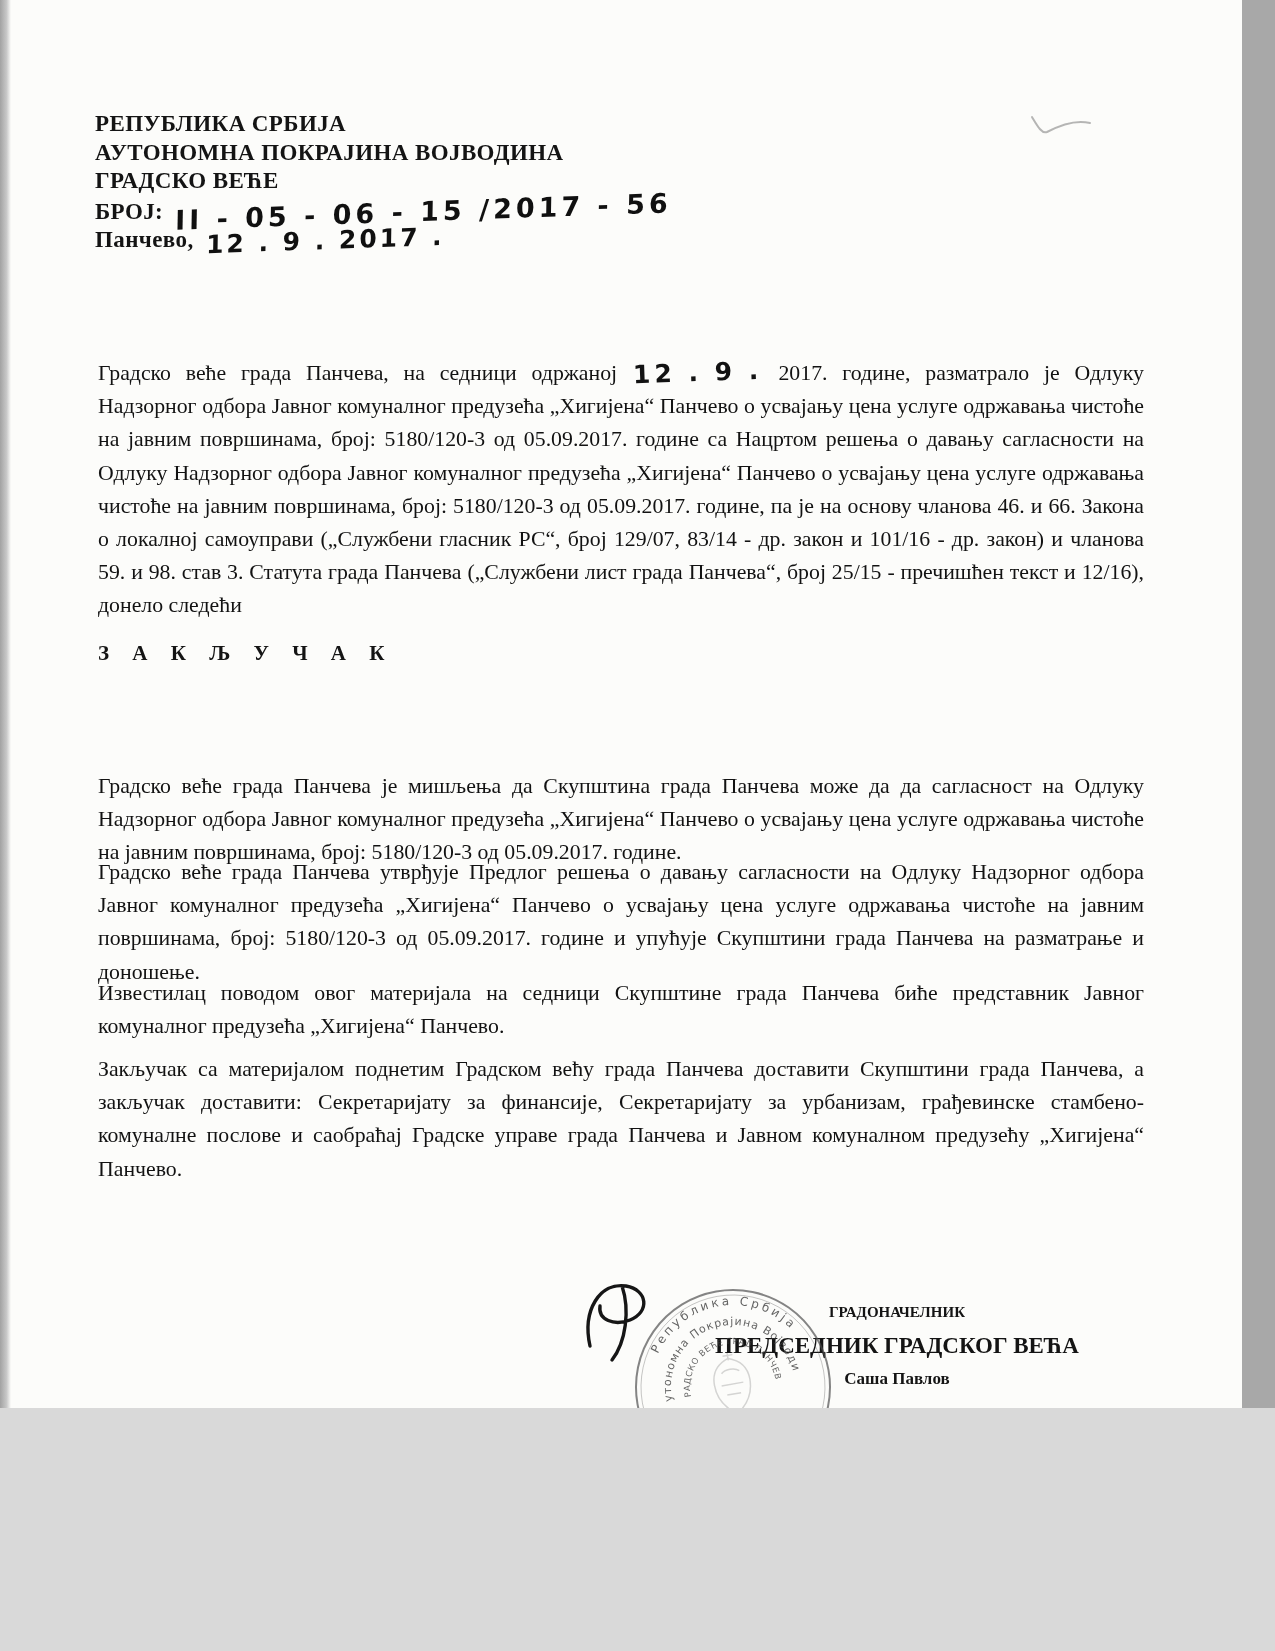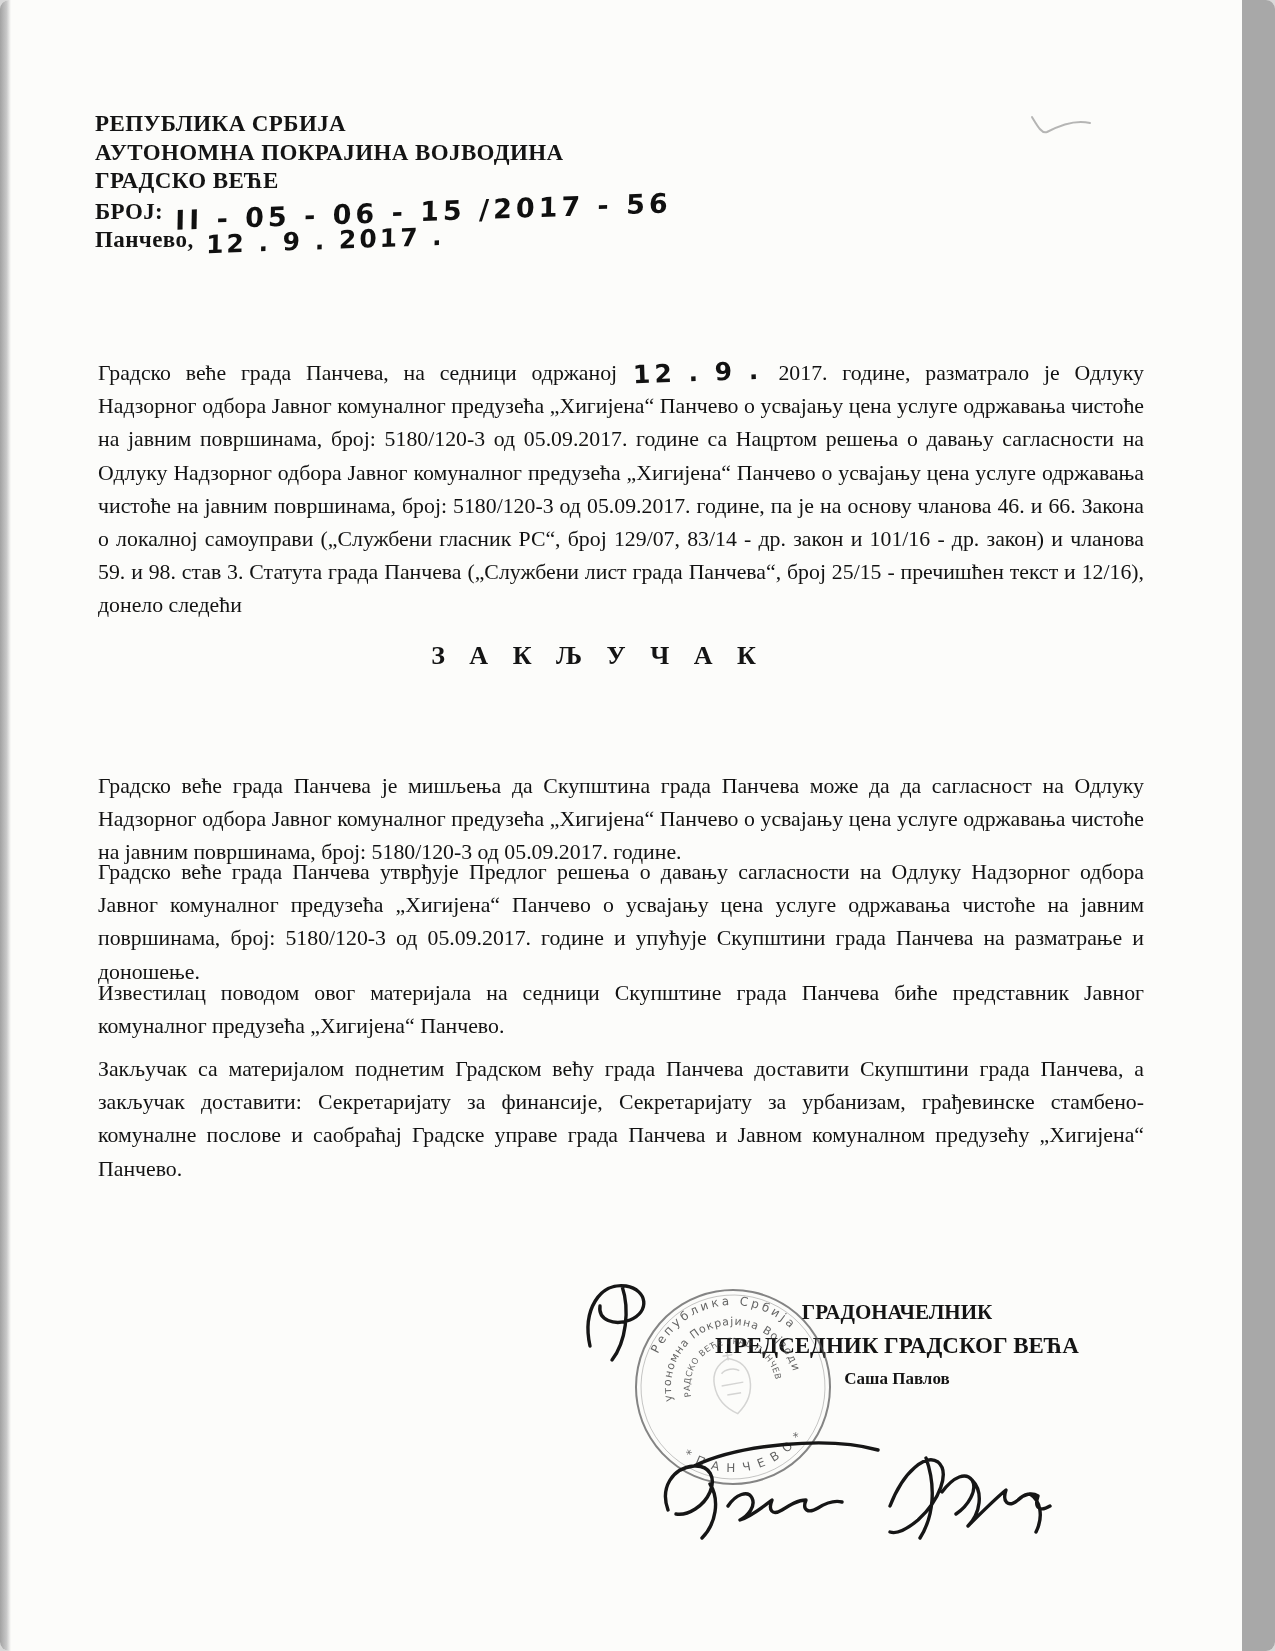--- a/index.html
+++ b/index.html
@@ -1,20 +1,19 @@
 <!DOCTYPE html>
 <html><head>
 <meta charset="utf-8">
 <style>
   html,body{margin:0;padding:0;background:#d9d9d9;}
   .page{
-    position:relative;width:1275px;height:1651px;overflow:hidden;
+    position:relative;width:1275px;height:1408px;overflow:hidden;
     background:#fcfcfa;color:#141414;
     font-family:"Liberation Serif",serif;
-    border-radius:9px;
   }
   
   .scan-band-right{position:absolute;top:0;left:1242px;width:33px;height:1651px;background:#a8a8a8;}
   .scan-strip-left{position:absolute;top:0;left:0;width:11px;height:1651px;
     background:linear-gradient(90deg,#a2a2a2,#c8c8c8 60%,rgba(255,255,255,0));}
   
   .header-block{position:absolute;left:95px;top:110px;font-weight:bold;font-size:23px;line-height:28.6px;letter-spacing:.4px;}
   .header-line{white-space:nowrap;}
   .hand{
     font-family:"DejaVu Sans",sans-serif;font-weight:bold;font-size:27px;line-height:1;
@@ -22,25 +21,25 @@
     margin-left:12px;position:relative;top:2px;color:#101010;
   }
   .hand.small{font-size:25px;letter-spacing:3px;}
   
   .para{position:absolute;left:98px;width:1046px;font-size:21.8px;line-height:33.2px;
     text-align:justify;color:#121212;}
   .hand-inline{
     font-family:"DejaVu Sans",sans-serif;font-weight:bold;font-size:25px;letter-spacing:4px;
     display:inline-block;transform:rotate(-2deg);margin:0 16px;line-height:1;position:relative;top:1px;
   }
-  .doc-title{position:absolute;left:98px;top:641px;width:1000px;text-align:center;
-    font-weight:bold;font-size:26px;letter-spacing:9px;}
+  .doc-title{position:absolute;left:98px;top:641px;width:1000px;text-align:left;
+    font-weight:bold;font-size:21px;letter-spacing:9px;}
   
   .sig-block{position:absolute;left:637px;top:1296px;width:520px;text-align:center;font-weight:bold;z-index:1;}
-  .sig-title1{font-size:21px;line-height:33px;white-space:nowrap;}
+  .sig-title1{font-size:15px;line-height:33px;white-space:nowrap;}
   .sig-title2{font-size:23px;line-height:33px;white-space:nowrap;}
   .sig-name{font-size:17px;line-height:33px;}
   
   .stamp-svg{position:absolute;left:628px;top:1282px;z-index:2;}
   .ink-svg{position:absolute;left:560px;top:1248px;z-index:3;pointer-events:none;}
   .tick-svg{position:absolute;left:1020px;top:105px;z-index:1;}
 </style>
 </head>
 <body>
 

